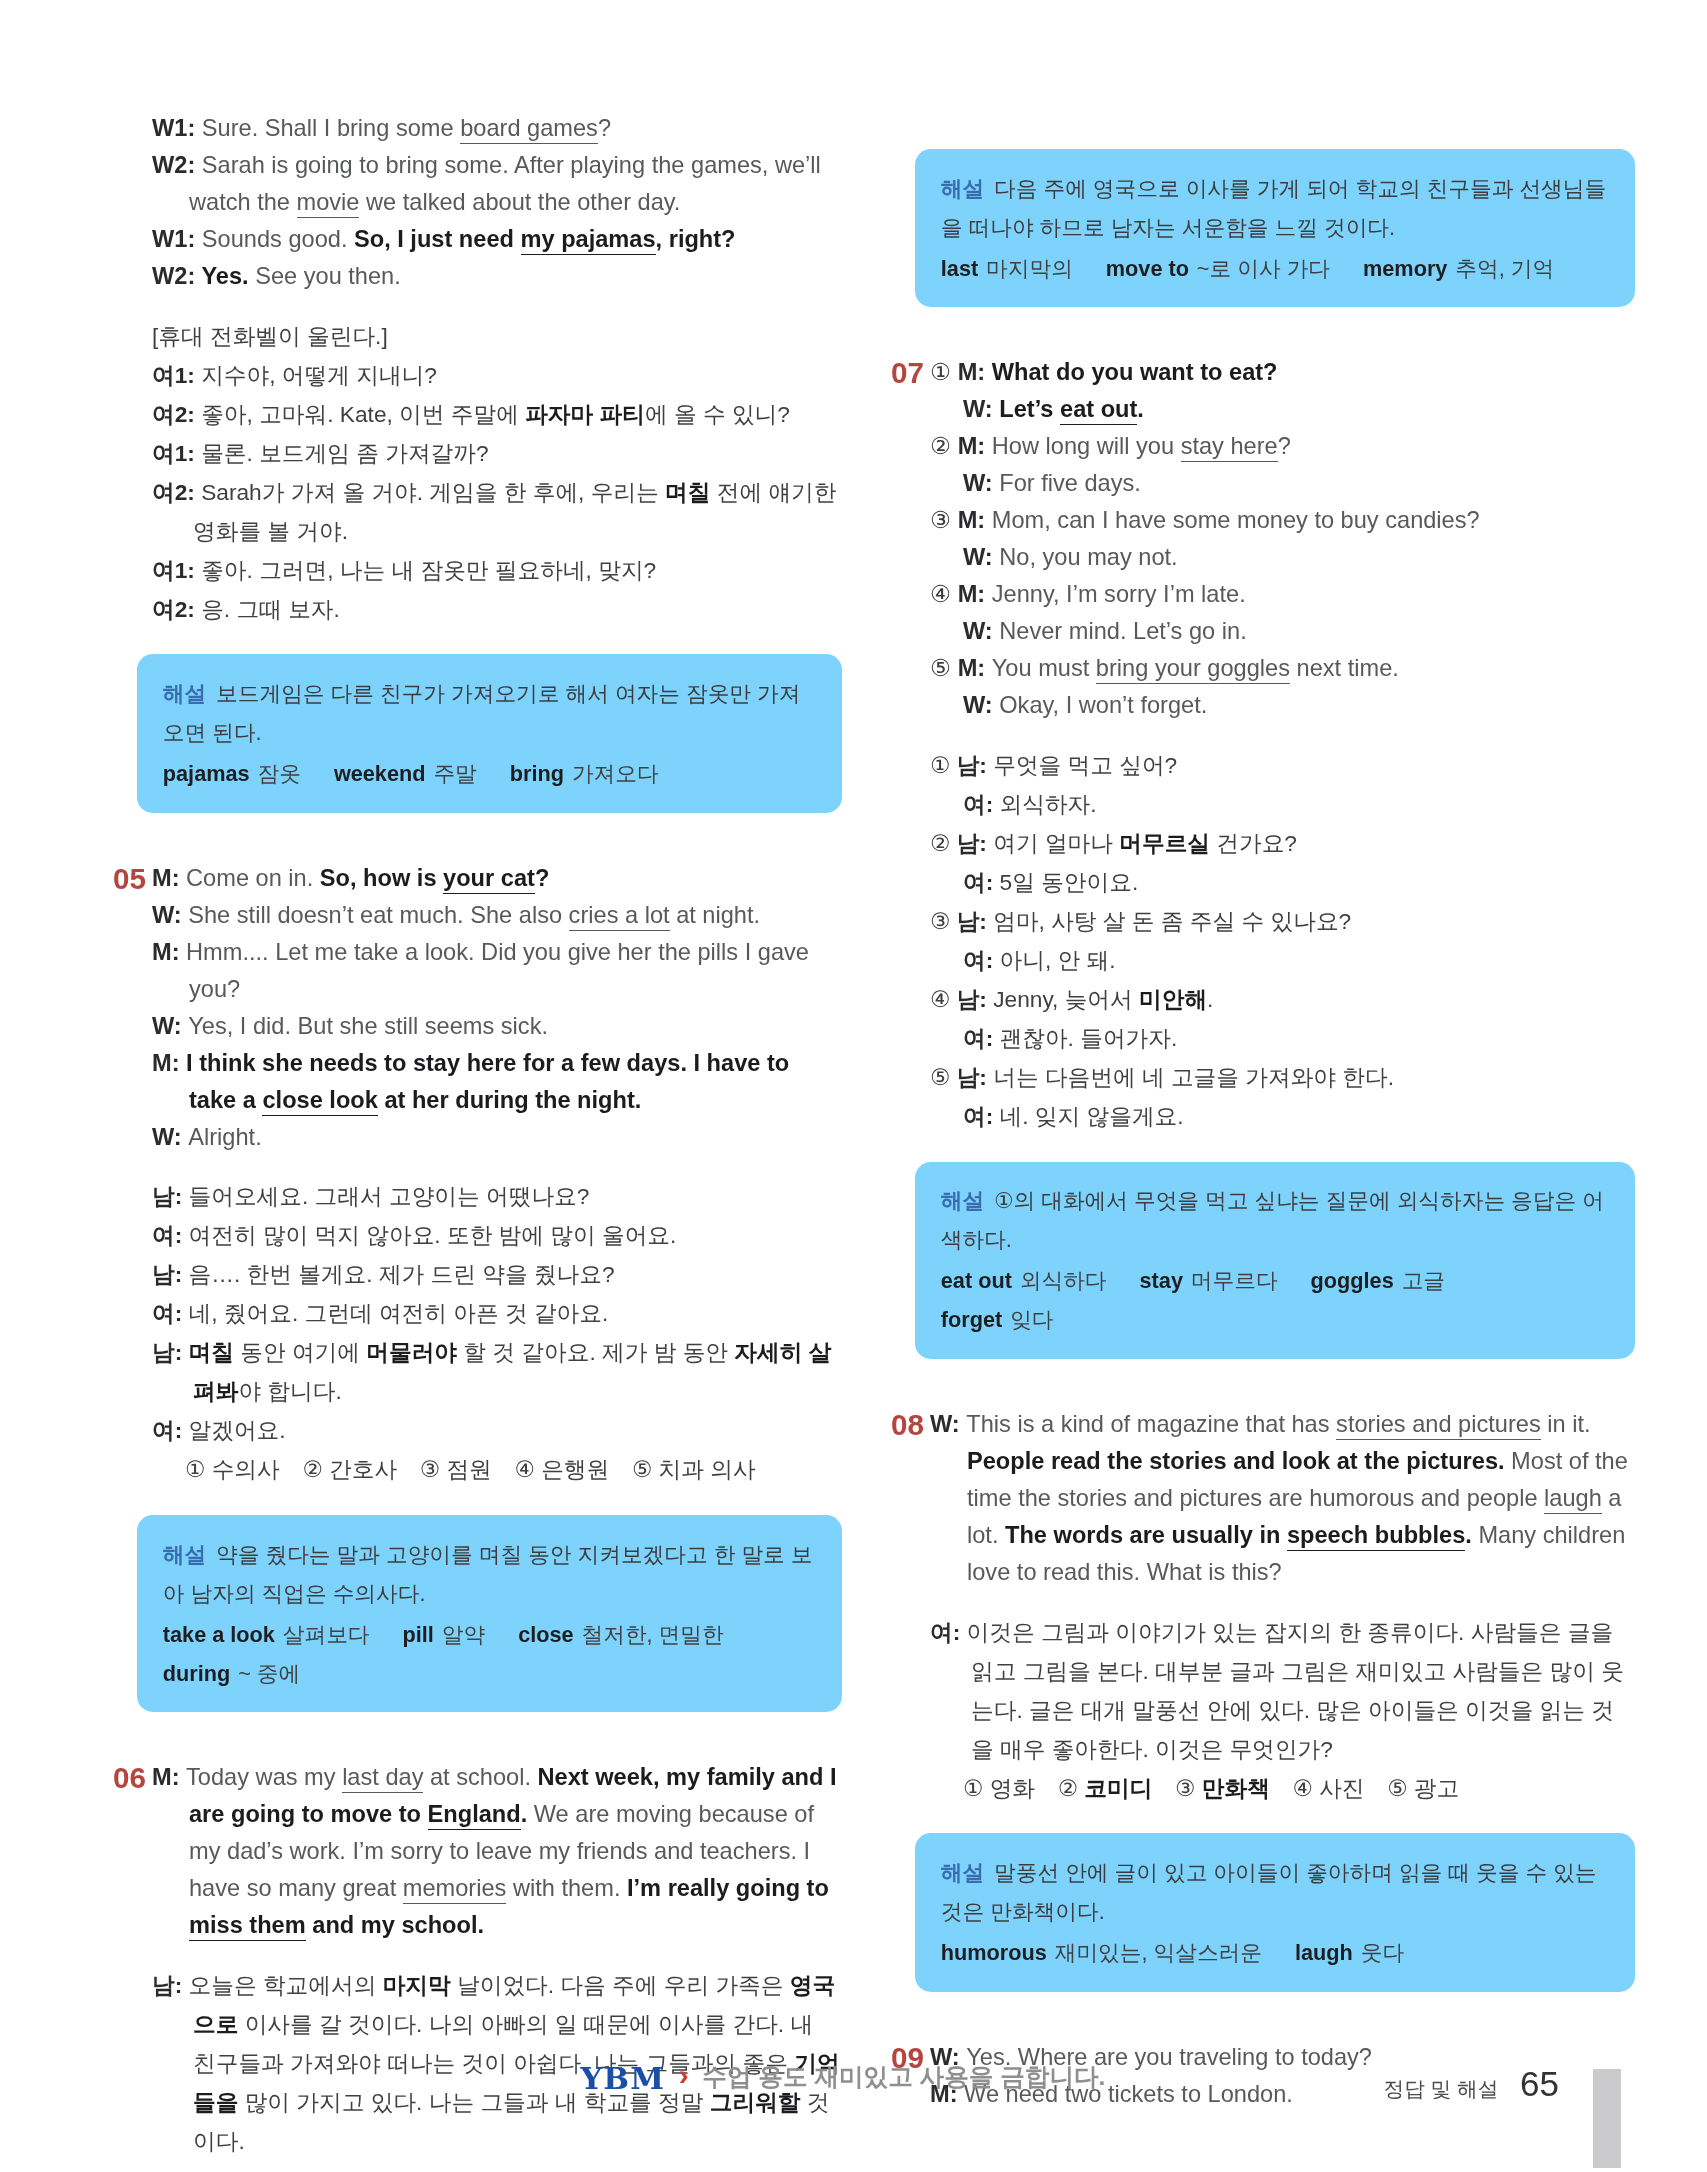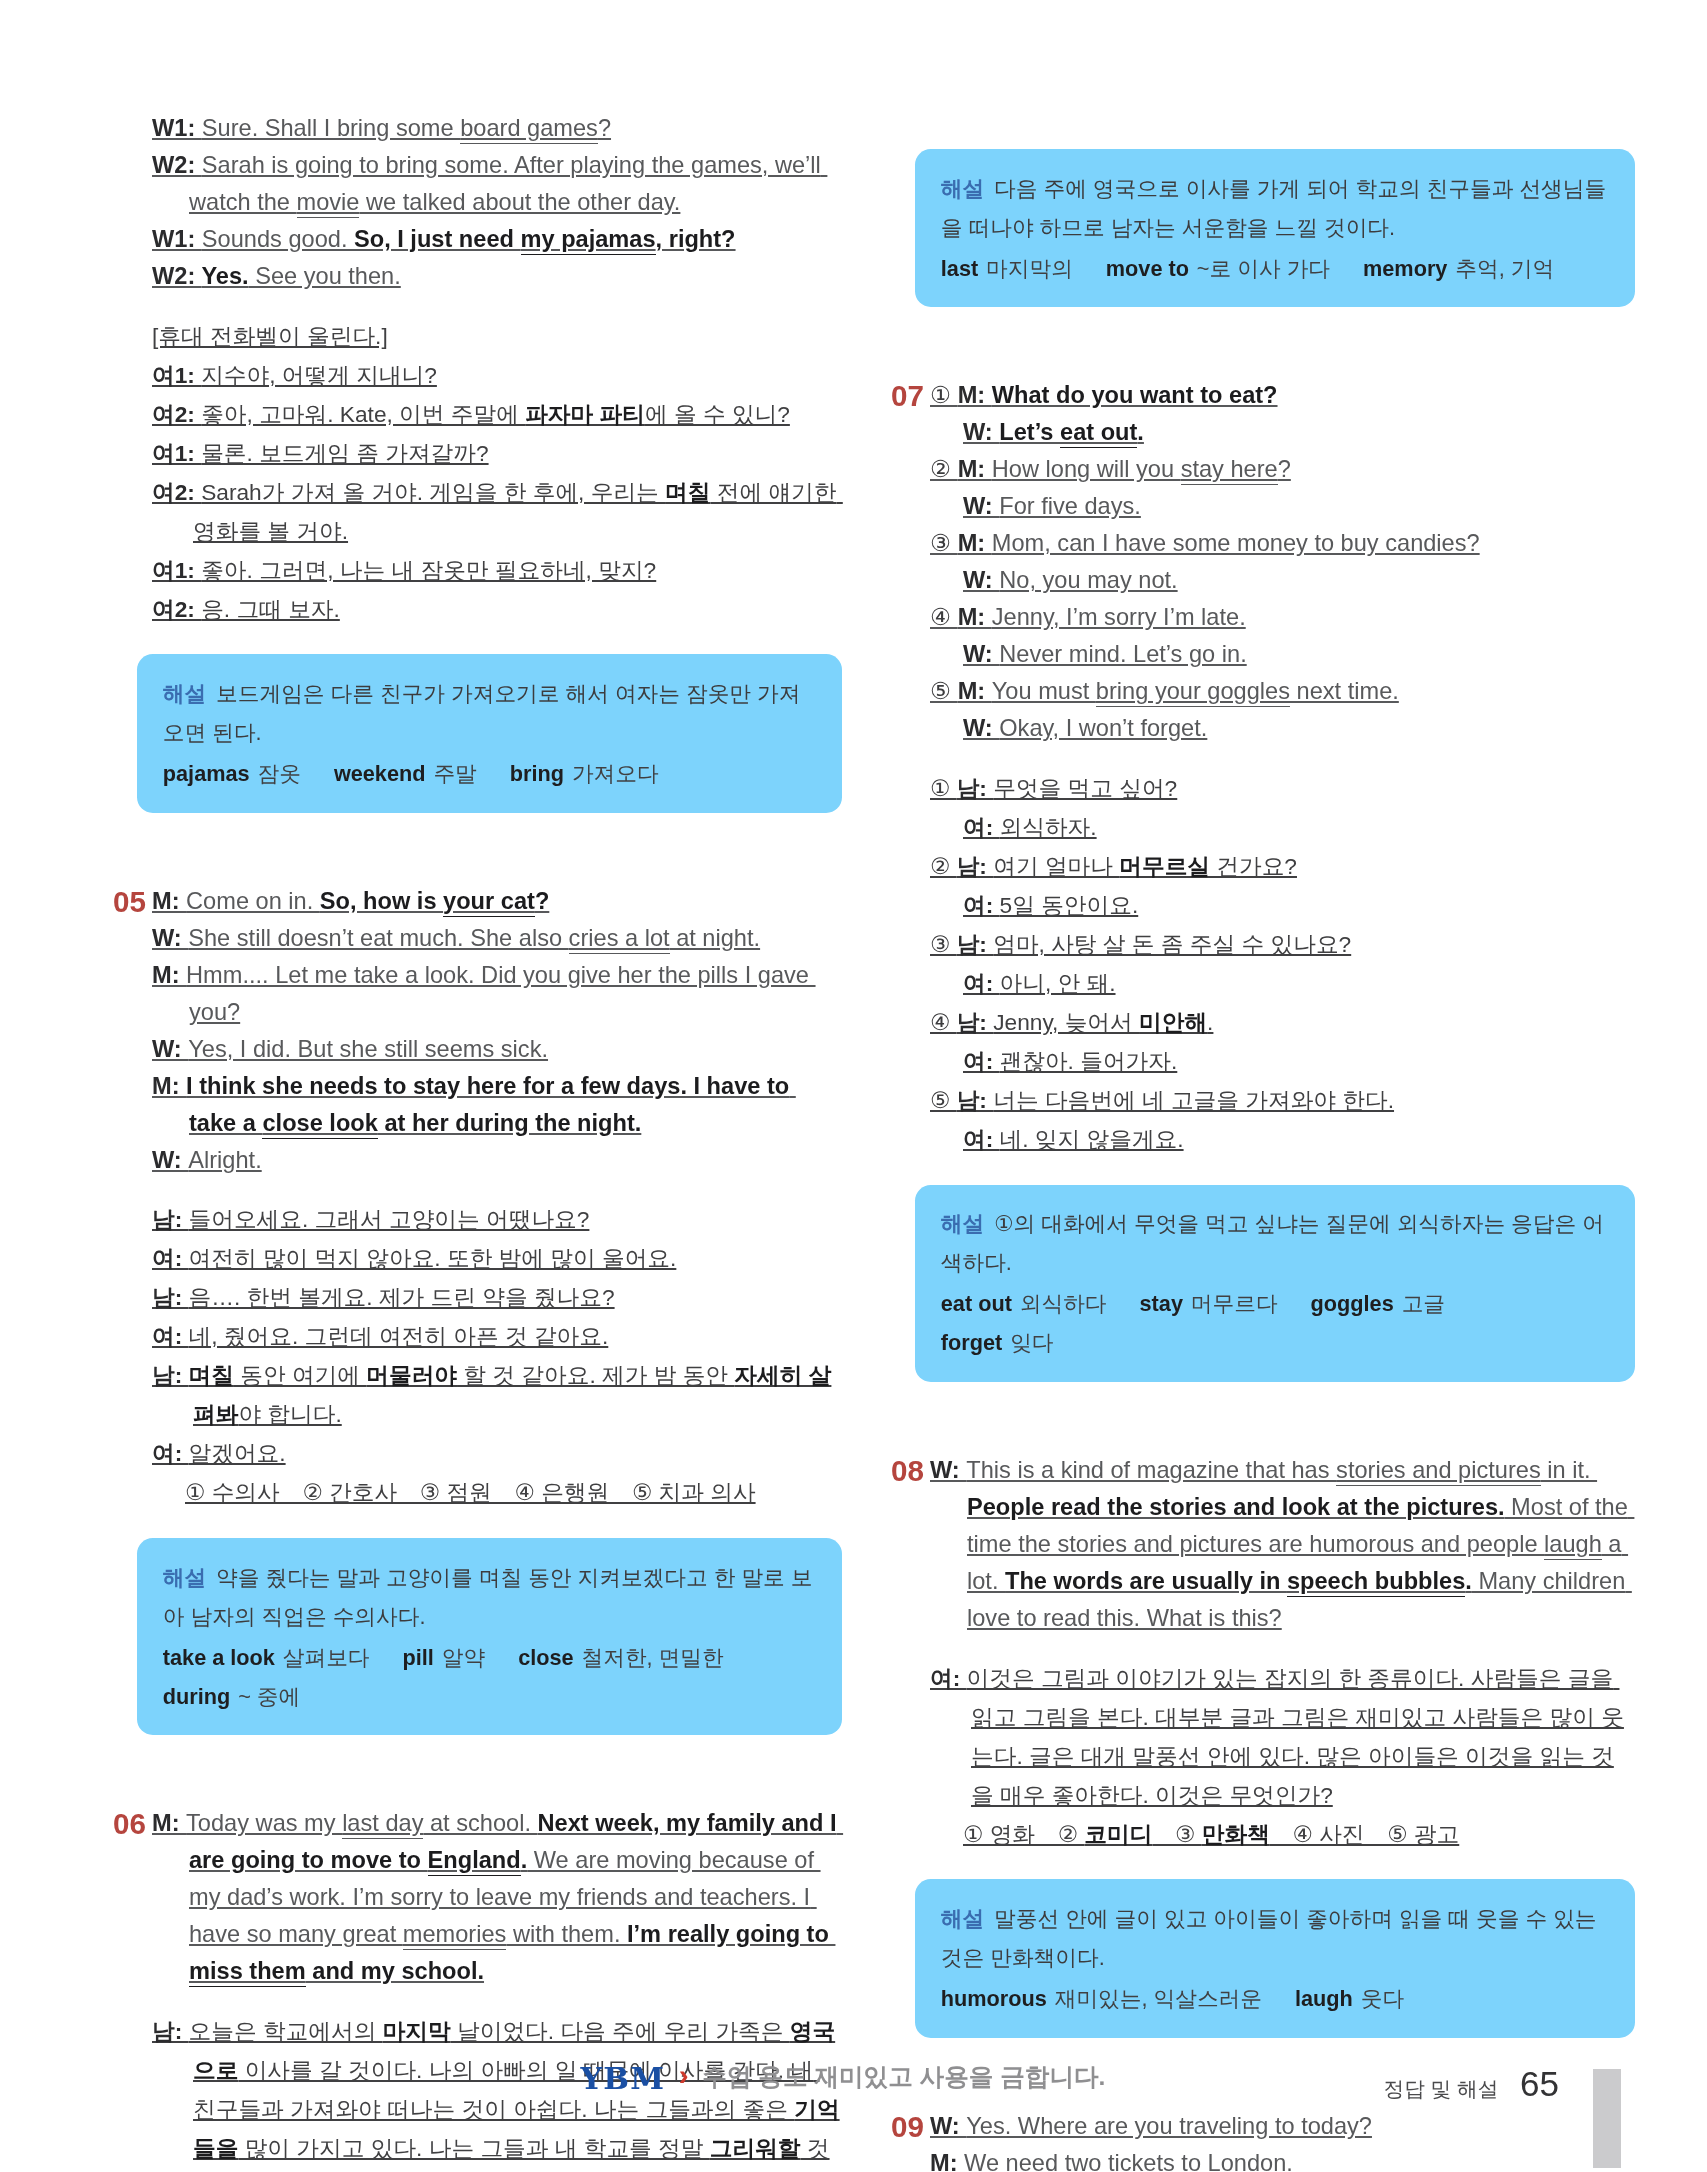--- a/index.html
+++ b/index.html
@@ -12,30 +12,30 @@
   }
   .columns{
     display:flex;
     padding:110px 0 0 113px;
     gap:49px;
   }
   .col{display:block;}
   .col.left{width:729px;flex:none;}
   .col.right{width:744px;flex:none;margin-top:39px;}
 
-  .question{display:flex;margin-top:70px;}
+  .question{display:flex;margin-top:47px;}
   .question:first-child{margin-top:0;}
   .qnum{
     width:39px;flex:none;
     font-size:29.6px;font-weight:bold;color:#b5453e;
     line-height:37px;
   }
   .qbody{flex:1;min-width:0;}
 
-  .dialogue{white-space:pre-wrap;text-decoration:underline;}
+  .dialogue{white-space:pre-wrap;}
   .dialogue .line{
     padding-left:37px;text-indent:-37px;
     min-height:37px;
   }
   .dialogue.en{font-size:23.6px;line-height:37px;color:#58595b;}
   .dialogue.ko{font-size:22.7px;line-height:39px;color:#404042;margin-top:21.7px;}
   .dialogue.ko .line{padding-left:41px;text-indent:-41px;}
   .dialogue .line.hasnum{padding-left:71px;text-indent:-71px;}
   .dialogue .line.indent{margin-left:33px;}
   .spk{font-weight:bold;color:#2b2b2d;}

